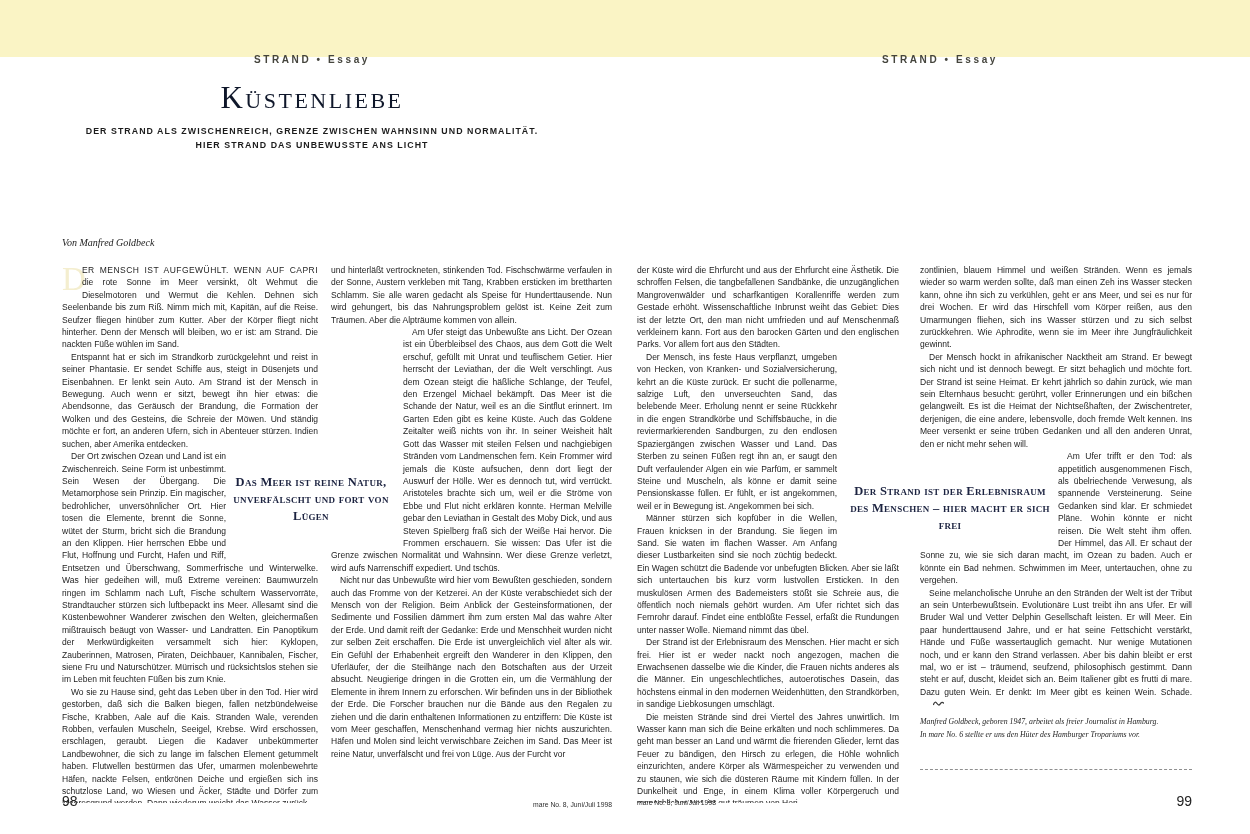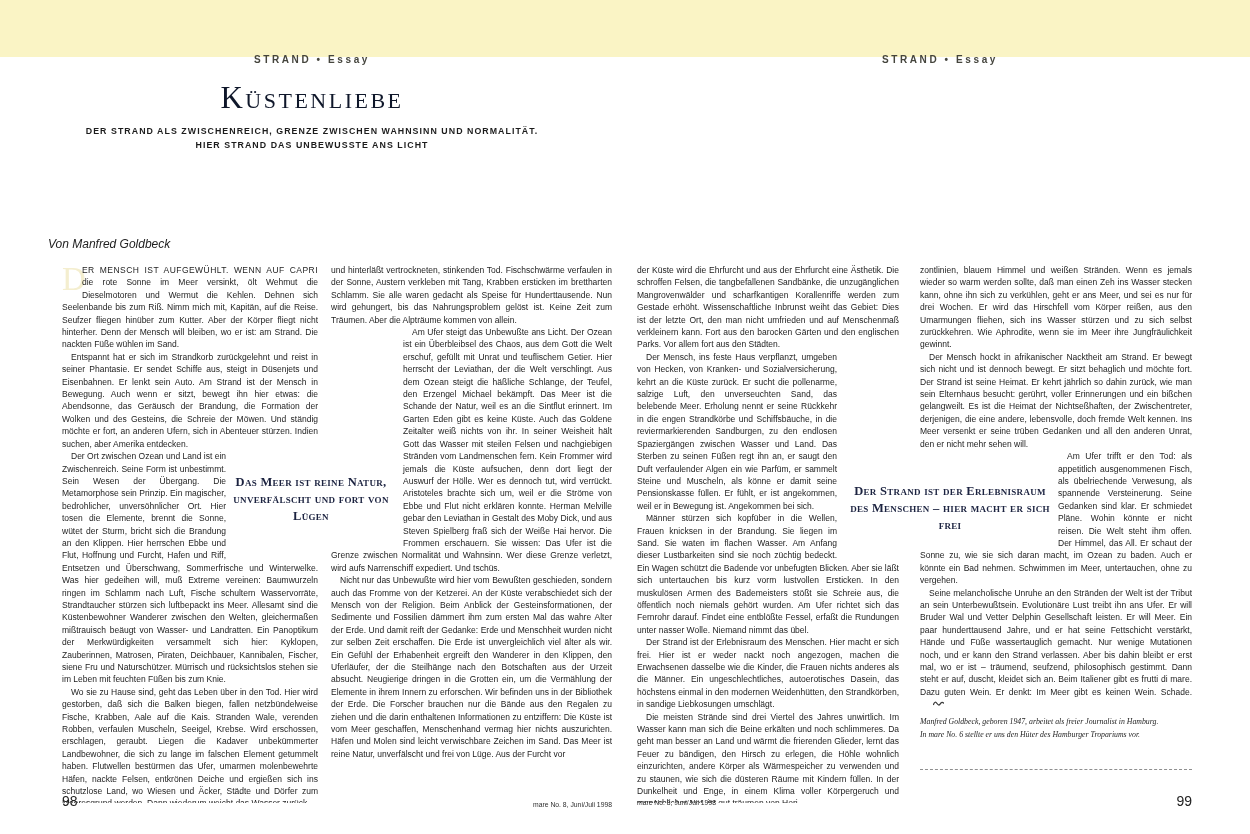--- a/index.html
+++ b/index.html
@@ -8,22 +8,22 @@
   .band{position:absolute;left:0;top:0;width:1250px;height:57px;background:#FAF4C5;}
   .kicker{position:absolute;top:24px;width:500px;text-align:center;font-size:10px;font-weight:bold;
           letter-spacing:2.6px;color:#45453d;margin-top:30px;}
   #kicker-left{left:62px;}
   #kicker-right{left:690px;}
   .title{position:absolute;left:62px;top:80px;width:500px;text-align:center;
          font-family:"Liberation Serif",serif;font-variant:small-caps;font-weight:normal;
          font-size:31px;letter-spacing:2.5px;color:#0f172a;margin:0;}
   .subtitle{position:absolute;left:62px;top:124px;width:500px;text-align:center;
             font-size:8.8px;font-weight:bold;letter-spacing:1.05px;color:#1c1c1c;line-height:14px;}
-  .byline{position:absolute;left:48px;top:237px;font-family:Liberation Sans, sans-serif;
-          font-style:italic;font-size:12px;color:#222;}
+  .byline{position:absolute;left:62px;top:237px;font-family:Liberation Serif, serif;
+          font-style:italic;font-size:10px;color:#222;}
   .col{position:absolute;top:264px;height:539px;overflow:hidden;text-align:justify;
        font-size:8.5px;line-height:12.4px;color:#1d1d1d;}
   #col1{left:62px;width:256px;}
   #col2{left:331px;width:281px;}
   #col3{left:637px;width:262px;}
   #col4{left:920px;width:272px;}
   p.body{margin:0;text-indent:9px;}
   p.body.ni{text-indent:0;}
   .lead{letter-spacing:0.45px;}
   .drop{float:left;font-family:"Liberation Serif",serif;font-size:33px;line-height:30px;

